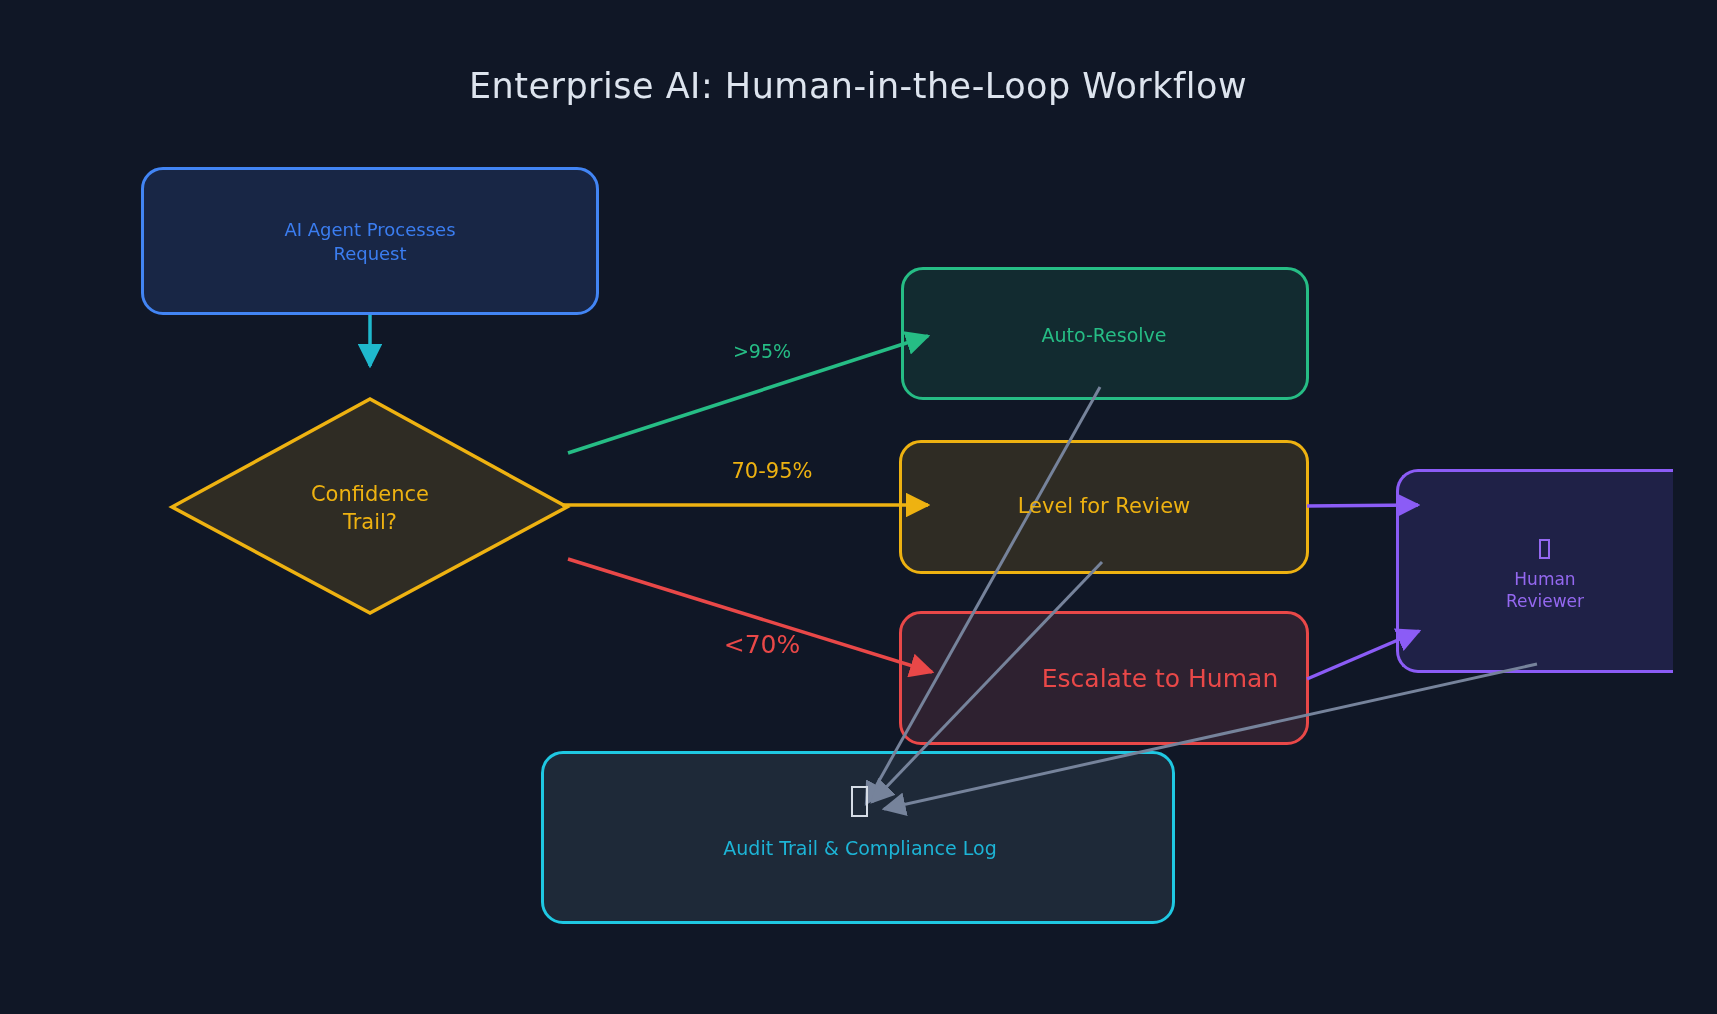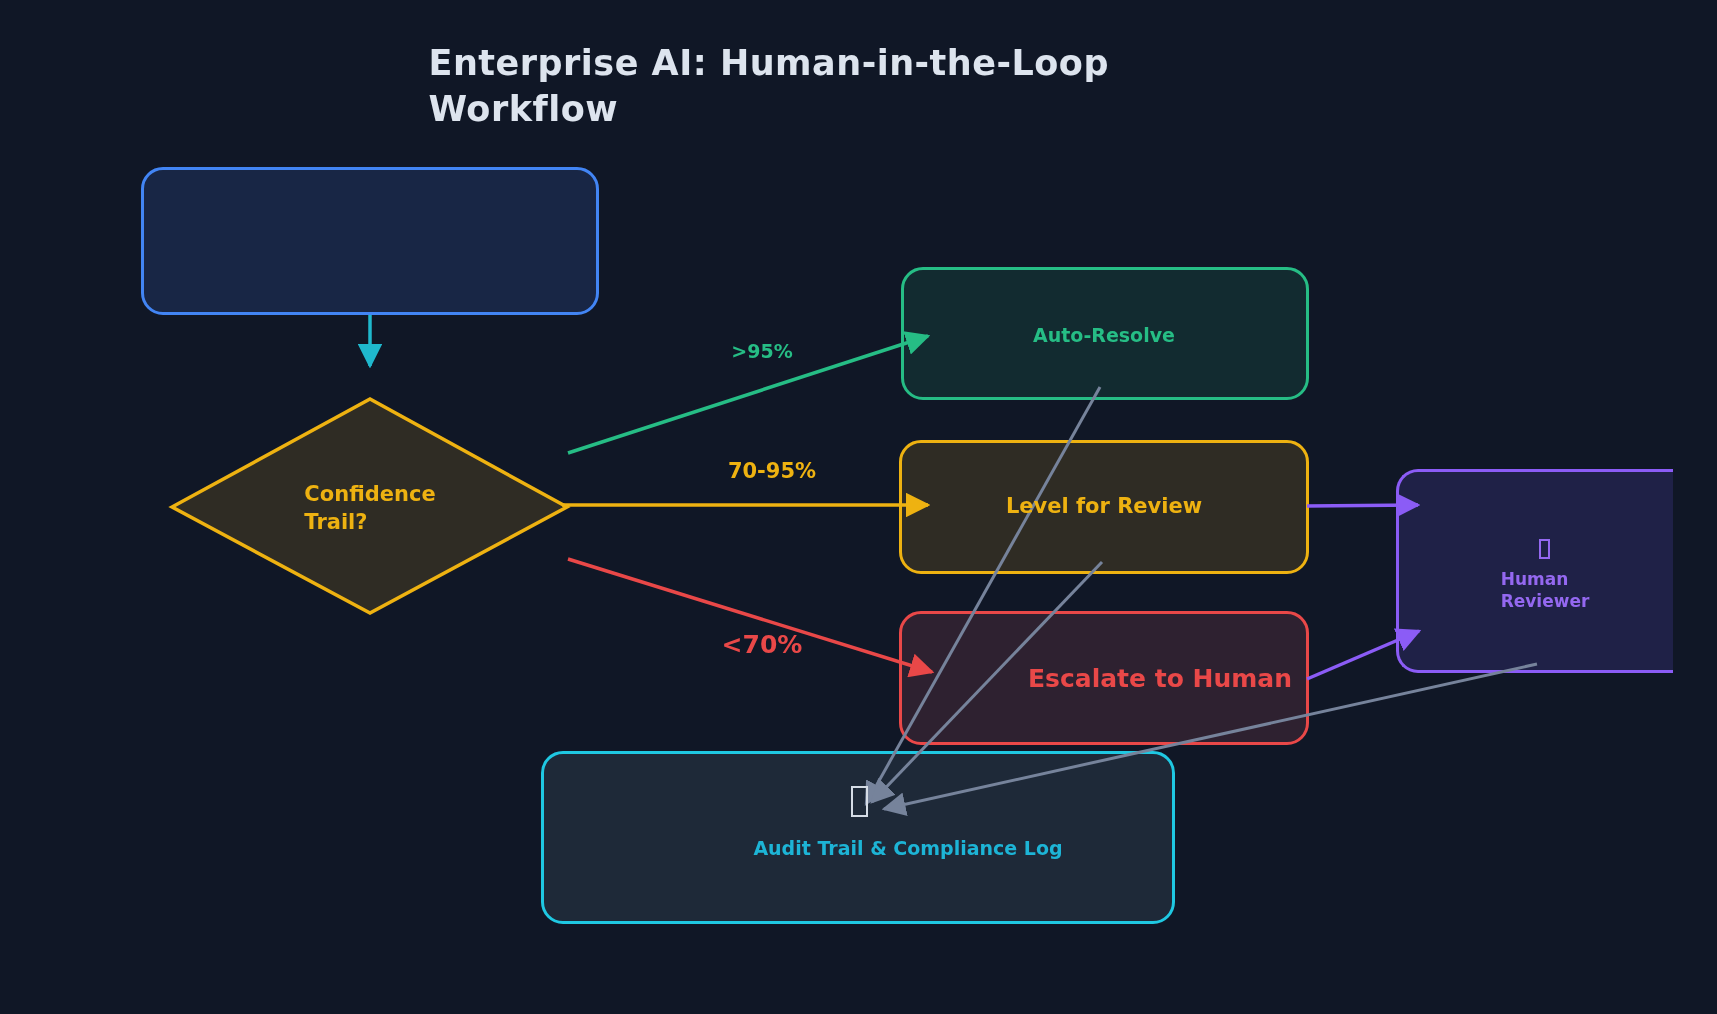--- a/index.html
+++ b/index.html
@@ -16,21 +16,21 @@
   .node { position:absolute; box-sizing:border-box; border-style:solid; border-width:3.5px; border-radius:22px; }
   .n-blue   { border-color:var(--c-blue);   background:var(--c-blue-fill); }
   .n-green  { border-color:var(--c-green);  background:var(--c-green-fill); }
   .n-gold   { border-color:var(--c-gold);   background:var(--c-olive-fill); }
   .n-red    { border-color:var(--c-red);    background:var(--c-red-fill); }
   .n-purple { border-color:var(--c-purple); background:var(--c-purple-fill); border-right:none; border-radius:22px 0 0 22px; }
   .n-cyan   { border-color:var(--c-cyanbox);background:var(--c-cyan-fill); }
 
   .lbl {
     position:absolute; transform:translate(-50%,-50%);
-    font-weight:bold; text-align:left; white-space:pre-line; line-height:1.32;
+    font-weight:normal; text-align:center; white-space:pre-line; line-height:1.32;
   }
   .title { font-size:35px; color:var(--c-title); letter-spacing:0.5px; }
   .t-blue   { color:var(--c-blue-text);  font-size:18px; }
   .t-gold   { color:var(--c-gold);   font-size:21px; }
   .t-green  { color:var(--c-green);  font-size:19px; }
   .t-red    { color:var(--c-red);    font-size:25px; }
   .t-purple { color:var(--c-purple-text); font-size:17px; line-height:1.3; }
   .t-cyan   { color:var(--c-cyan-text);   font-size:19px; }
 
   .tofu { position:absolute; box-sizing:border-box; background:transparent; }
@@ -90,28 +90,30 @@
     <line class="s-purple" x1="1307" y1="506" x2="1418" y2="505" marker-end="url(#m-purple)"></line>
     <line class="s-purple" x1="1307" y1="679" x2="1419" y2="631" marker-end="url(#m-purple)"></line>
     <line class="s-gray" x1="1100" y1="387" x2="866" y2="804" marker-end="url(#m-gray)"></line>
     <line class="s-gray" x1="1102" y1="562" x2="872" y2="802" marker-end="url(#m-gray)"></line>
     <line class="s-gray" x1="1537" y1="664" x2="884" y2="809" marker-end="url(#m-gray)"></line>
   </svg>
 
   <div class="layer texts">
     <div class="lbl title" style="left:858px; top:86px;">Enterprise AI: Human-in-the-Loop Workflow</div>
 
+    <div class="lbl t-blue" style="left:370px;  top:242px;">AI Agent Processes
+Request</div>
     <div class="lbl t-gold" style="left:370px;  top:509px;">Confidence
 Trail?</div>
     <div class="lbl t-green" style="left:1104px; top:336px;">Auto-Resolve</div>
     <div class="lbl t-gold" style="left:1104px; top:507px;">Level for Review</div>
     <div class="lbl t-red" style="left:1160px; top:678px;">Escalate to Human</div>
     <div class="lbl t-purple" style="left:1545px; top:583px;margin-top:7px;">Human
 Reviewer</div>
-    <div class="lbl t-cyan" style="left:860px;  top:849px;margin-left:48px;">Audit Trail &amp; Compliance Log</div>
+    <div class="lbl t-cyan" style="left:860px;  top:849px;">Audit Trail &amp; Compliance Log</div>
 
     <div class="lbl t-green" style="left:762px; top:352px;">&gt;95%</div>
     <div class="lbl t-gold" style="left:772px; top:472px;">70-95%</div>
     <div class="lbl t-red" style="left:762px; top:644px;">&lt;70%</div>
 
     <div class="tofu tofu-audit"></div>
     <div class="tofu tofu-hr"></div>
   </div>
 
 </div>

